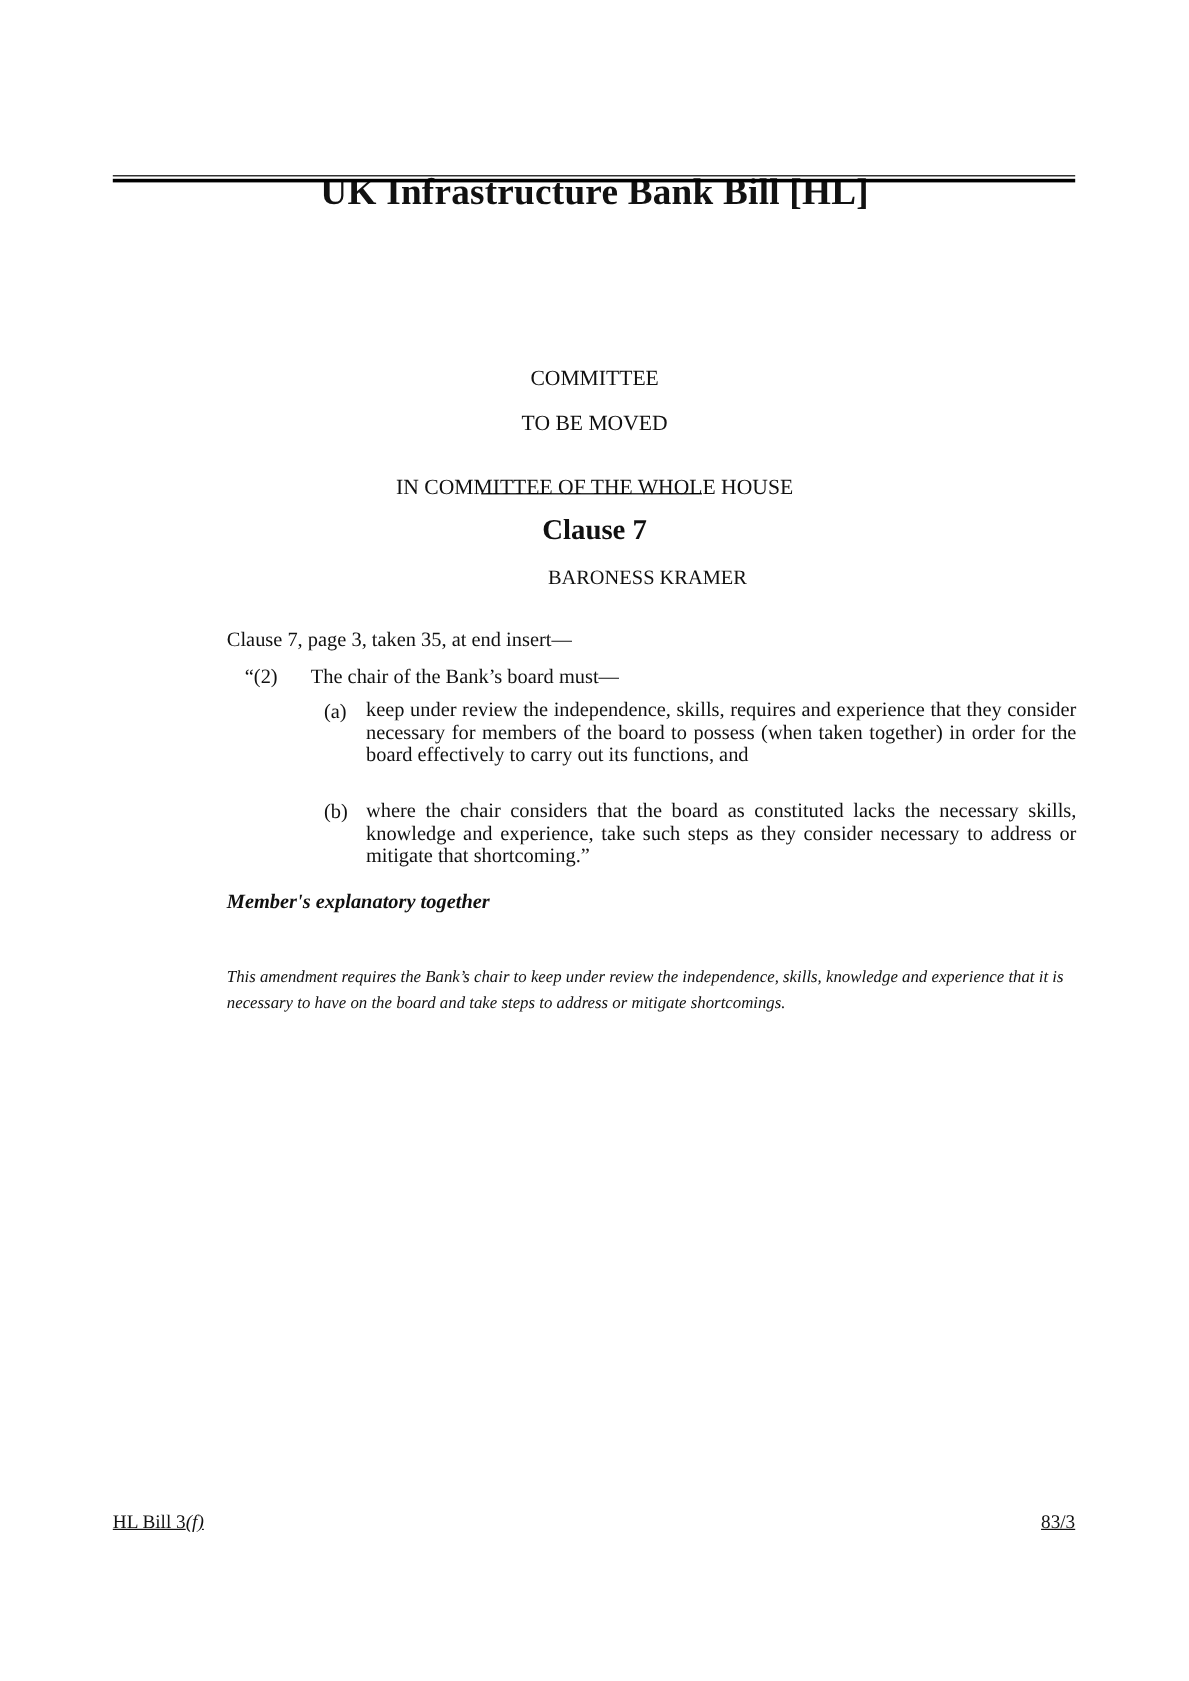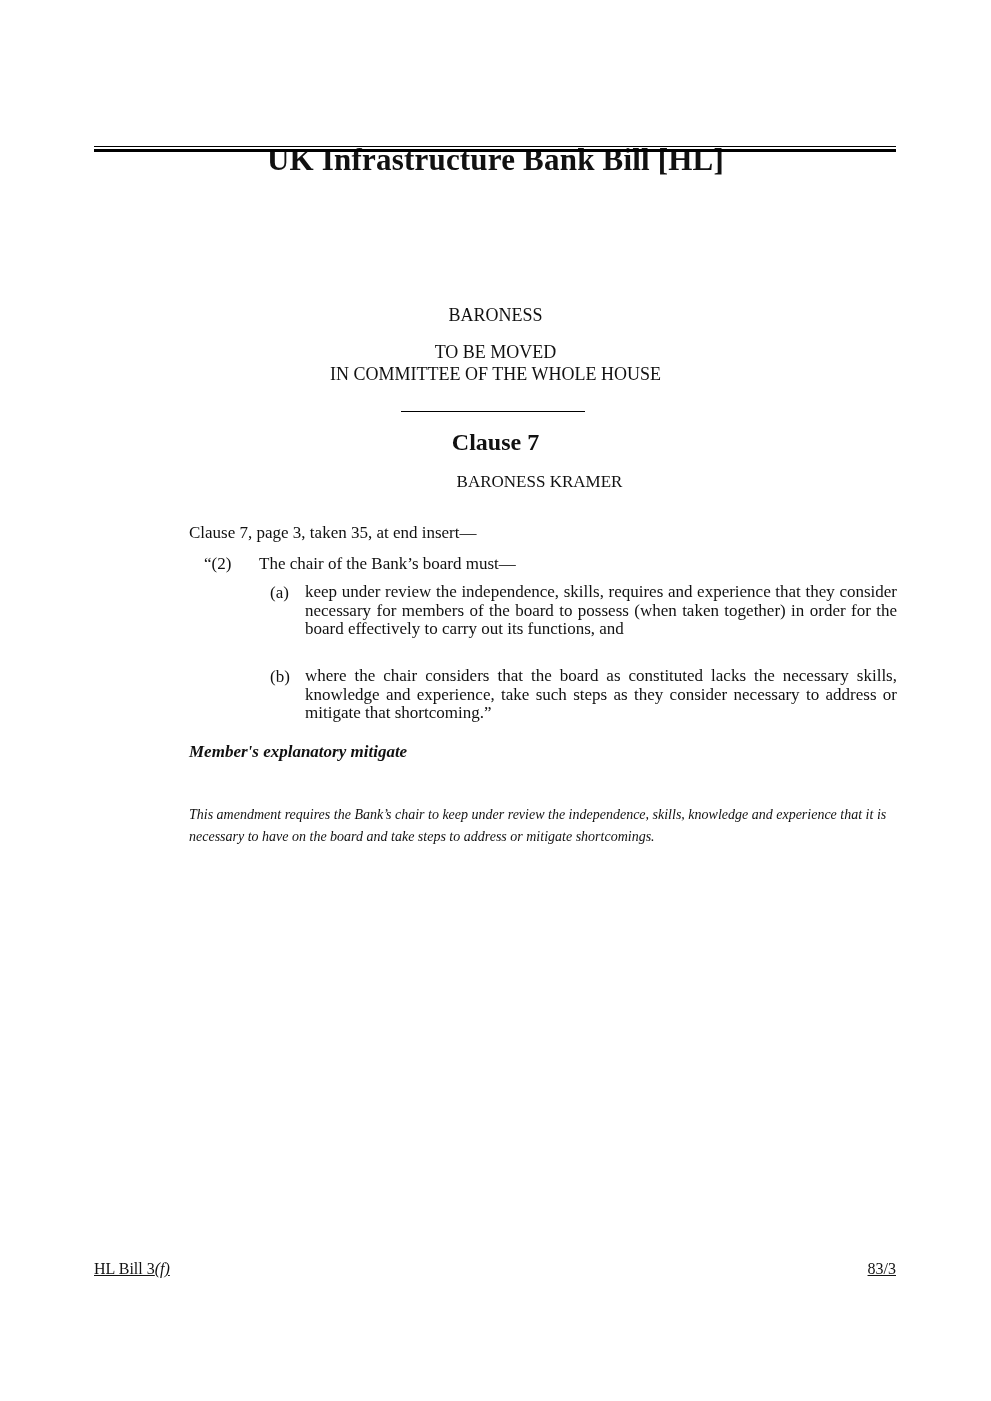--- a/index.html
+++ b/index.html
@@ -93,36 +93,36 @@
       text-decoration: underline;
     }
   </style>
 </head>
 <body>
 
 <div class="center-line title">UK Infrastructure Bank Bill [HL]</div>
 <div class="abs rule-thin"></div>
 <div class="abs rule-thick"></div>
 
-<div class="center-line cap" style="top:305px;">BARONESS</div>
+<div class="center-line cap" style="top:305px;">COMMITTEE</div>
 <div class="center-line cap" style="top:342px;">TO BE MOVED</div>
-<div class="center-line cap" style="top:364px;">IN COMMITTEE OF THE WHOLE HOUSE</div>
+<div class="center-line cap" style="top:396px;">IN COMMITTEE OF THE WHOLE HOUSE</div>
 <div class="abs sep-line"></div>
 
 <div class="center-line clause-head" style="top:429px;">Clause 7</div>
 <div class="center-line member" style="top:472px;padding-left:44px;">BARONESS KRAMER</div>
 
 <div class="abs body-text" style="left:189px; top:523px;">Clause 7, page 3, taken 35, at end insert—</div>
 
 <div class="abs body-text" style="left:204px; top:554px;">“(2)</div>
 <div class="abs body-text" style="left:259px; top:554px;">The chair of the Bank’s board must—</div>
 
 <div class="abs body-text" style="left:270px; top:583px;">(a)</div>
 <div class="para" style="left:305px; width:592px; top:583px;">keep under review the independence, skills, requires and experience that they consider necessary for members of the board to possess (when taken together) in order for the board effectively to carry out its functions, and</div>
 
 <div class="abs body-text" style="left:270px; top:667px;">(b)</div>
 <div class="para" style="left:305px; width:592px; top:667px;">where the chair considers that the board as constituted lacks the necessary skills, knowledge and experience, take such steps as they consider necessary to address or mitigate that shortcoming.”</div>
 
-<div class="abs stmt-head" style="left:189px; top:742px;">Member's explanatory mitigate</div>
+<div class="abs stmt-head" style="left:189px; top:742px;">Member's explanatory together</div>
 <div class="stmt-body">This amendment requires the Bank’s chair to keep under review the independence, skills, knowledge and experience that it is necessary to have on the board and take steps to address or mitigate shortcomings.</div>
 
 <div class="abs footer" style="left:94px;"><span>HL Bill 3</span><i>(f)</i></div>
 <div class="abs footer" style="right:95px;">83/3</div>
 
 </body></html>

